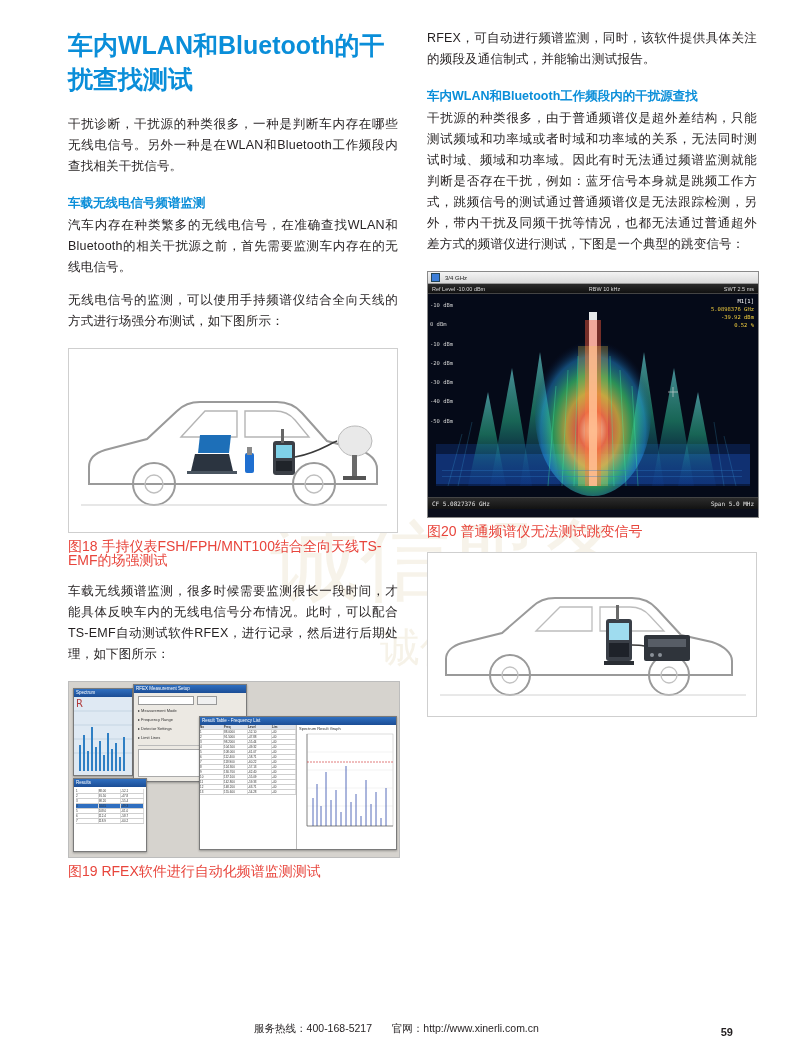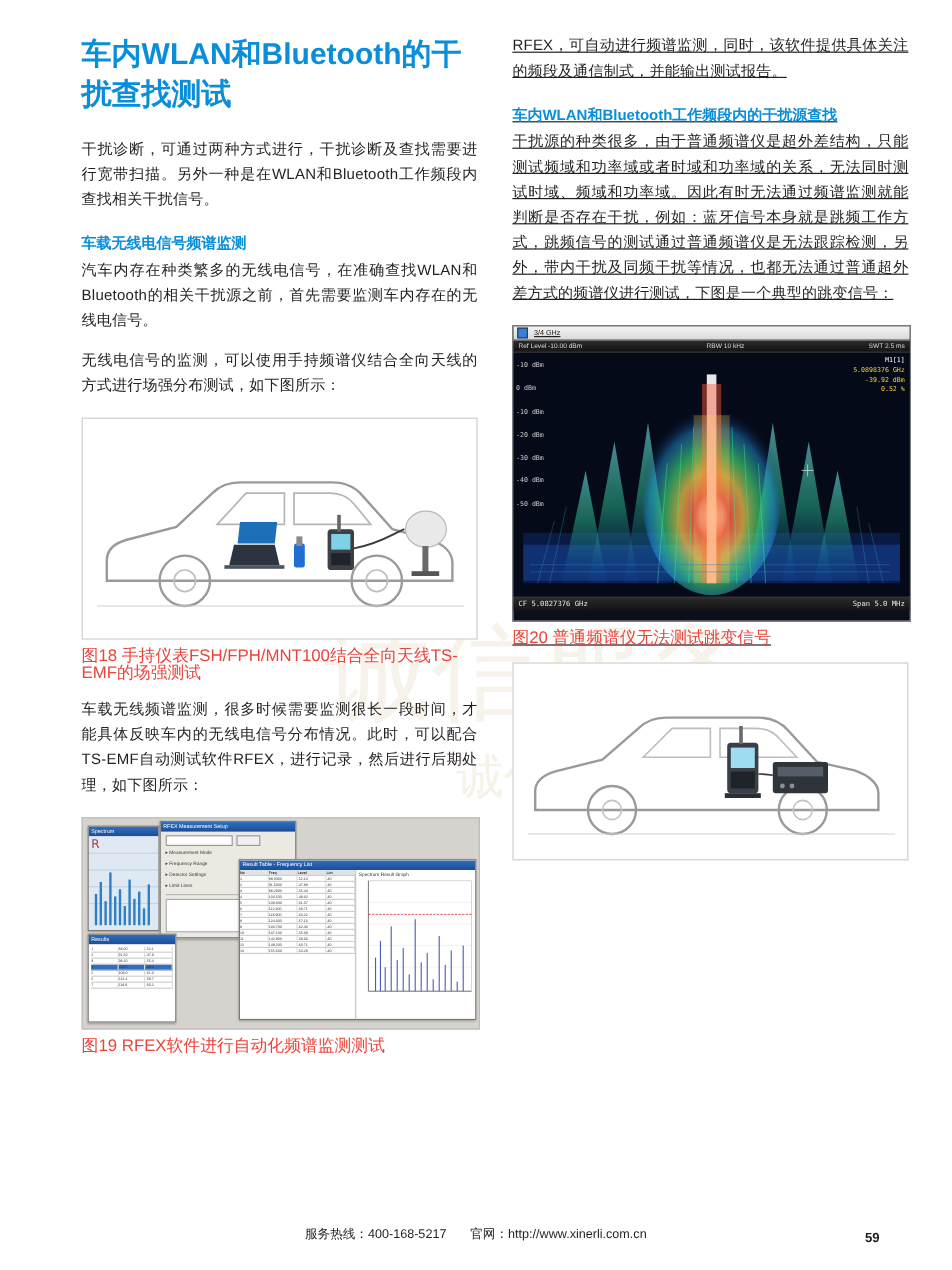--- a/index.html
+++ b/index.html
@@ -59,21 +59,21 @@
     color: #ddcfa8;
   }
 
   .col {
     position: absolute;
     top: 28px;
     width: 330px;
     z-index: 2;
   }
   .col-left { left: 68px; }
-  .col-right { left: 427px; text-decoration: underline; }
+  .col-right { left: 427px; }
 
   h1.title {
     font-size: 25px;
     line-height: 34px;
     color: #0a8ed9;
     font-weight: bold;
     margin: 0 0 18px 0;
     letter-spacing: 0px;
   }
   p.body {
@@ -280,21 +280,21 @@
   <div class="watermark">
     <div class="wm-text wm-big">RA</div>
     <div class="wm-text wm-mid">诚信服务</div>
     <div class="wm-text wm-small">诚信·专业·共赢</div>
   </div>
 
   <div class="col col-left">
 
     <h1 class="title">车内WLAN和Bluetooth的干扰查找测试</h1>
 
-    <p class="body">干扰诊断，可通过两种方式进行，干扰诊断及查找需要进行宽带扫描。另外一种是在WLAN和Bluetooth工作频段内查找相关干扰信号。</p>
+    <p class="body">干扰诊断，干扰源的种类很多，一种是判断车内存在哪些无线电信号。另外一种是在WLAN和Bluetooth工作频段内查找相关干扰信号。</p>
 
     <h2 class="sub">车载无线电信号频谱监测</h2>
     <p class="body tight">汽车内存在种类繁多的无线电信号，在准确查找WLAN和Bluetooth的相关干扰源之前，首先需要监测车内存在的无线电信号。</p>
     <p class="body">无线电信号的监测，可以使用手持频谱仪结合全向天线的方式进行场强分布测试，如下图所示：</p>
 
     <div class="fig-box car-fig">
       <svg width="330" height="185" viewBox="0 0 330 185">
 
         <path d="M20 135 L20 118 C20 110 26 104 36 101 L78 90 L108 62 C114 56 122 53 131 53 L208 53 C218 53 227 57 233 64 L258 92 L288 100 C300 104 308 111 308 120 L308 135 Z" fill="none" stroke="#9a9a9a" stroke-width="2"></path>
 

